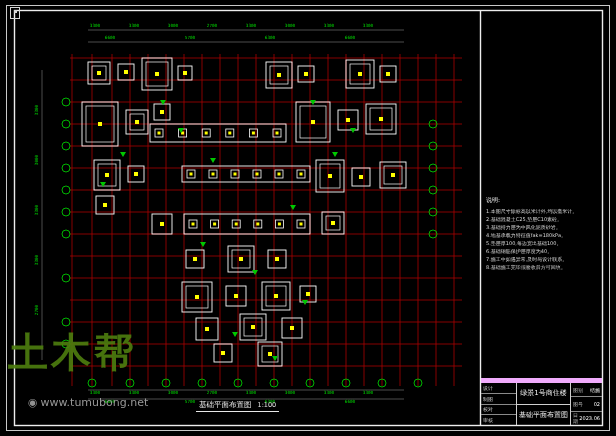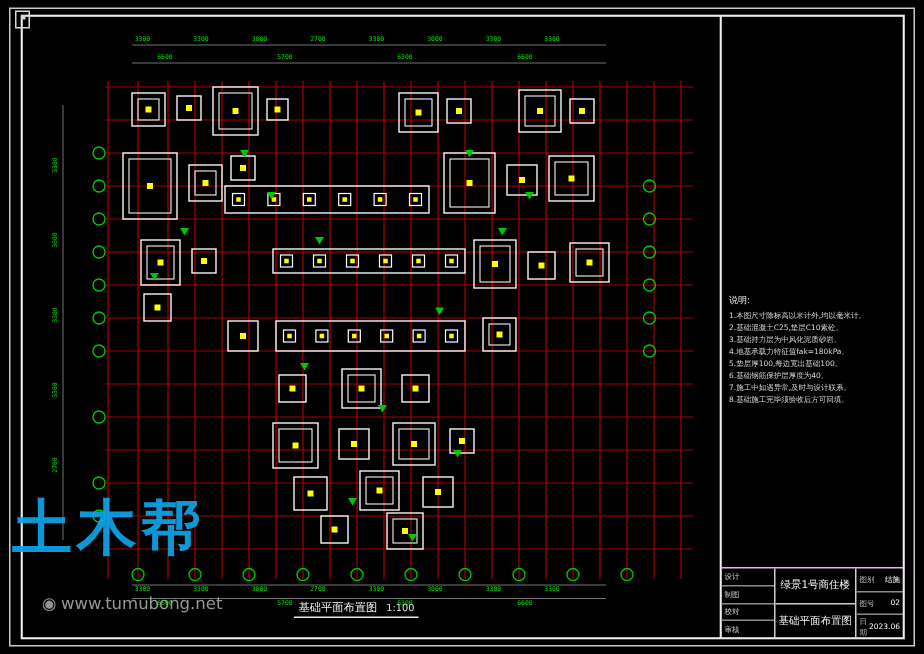--- a/index.html
+++ b/index.html
@@ -12,21 +12,21 @@
   #plan-svg{position:absolute;left:0;top:0;width:616px;height:436px;}
   .overlay{position:absolute;}
 
   
   .corner-logo{left:10px;top:7px;width:8px;height:10px;border:1px solid #d8d8d8;}
   .corner-logo .dot{width:3px;height:3px;background:#d8d8d8;margin:2px auto 0;}
 
   
   .watermark-brand{
     left:8px;top:332px;font-size:40px;font-weight:700;letter-spacing:3px;
-    color:#0ea5e9;opacity:.92;line-height:1;white-space:nowrap;text-align:center;
+    color:#4d7c0f;opacity:.92;line-height:1;white-space:nowrap;text-align:center;
   }
   .watermark-site{
     left:28px;top:396px;font-size:11px;color:#a0a0a0;opacity:.95;white-space:nowrap;
   }
   .watermark-site .globe{display:inline-block;margin-right:3px;color:#9a9a9a;}
 
   
   .plan-caption{
     left:196px;top:400px;font-size:7.5px;color:#f2f2f2;white-space:nowrap;
     border-bottom:1px solid #e8e8e8;padding:0 3px 1px 3px;
@@ -36,21 +36,21 @@
   
   .notes{
     left:486px;top:196px;width:112px;color:#d8d8d8;
   }
   .notes .notes-title{font-size:6px;margin-bottom:2px;color:#eee;}
   .note-line{font-size:5px;line-height:8px;white-space:nowrap;overflow:hidden;}
 
   
   .tb{
     left:481px;top:378px;width:121px;height:47px;
-    border-top:1px solid #f0abfc;display:flex;box-sizing:border-box;
+    border-top:5px solid #f0abfc;display:flex;box-sizing:border-box;
   }
   .tb-left{width:36px;border-right:1px solid #cfcfcf;display:flex;flex-direction:column;box-sizing:border-box;}
   .tb-left .row{flex:1;border-bottom:1px solid #8a8a8a;font-size:5px;display:flex;align-items:center;padding-left:2px;box-sizing:border-box;color:#cfcfcf;}
   .tb-left .row:last-child{border-bottom:none;}
   .tb-mid{width:54px;border-right:1px solid #cfcfcf;display:flex;flex-direction:column;box-sizing:border-box;}
   .tb-mid .cell{flex:1;display:flex;align-items:center;justify-content:center;font-size:7px;white-space:nowrap;color:#f5f5f5;}
   .tb-mid .cell.proj{border-bottom:1px solid #cfcfcf;}
   .tb-right{flex:1;display:flex;flex-direction:column;box-sizing:border-box;}
   .tb-right .row{flex:1;border-bottom:1px solid #8a8a8a;font-size:5px;display:flex;align-items:center;justify-content:space-between;padding:0 2px;box-sizing:border-box;}
   .tb-right .row:last-child{border-bottom:none;}

